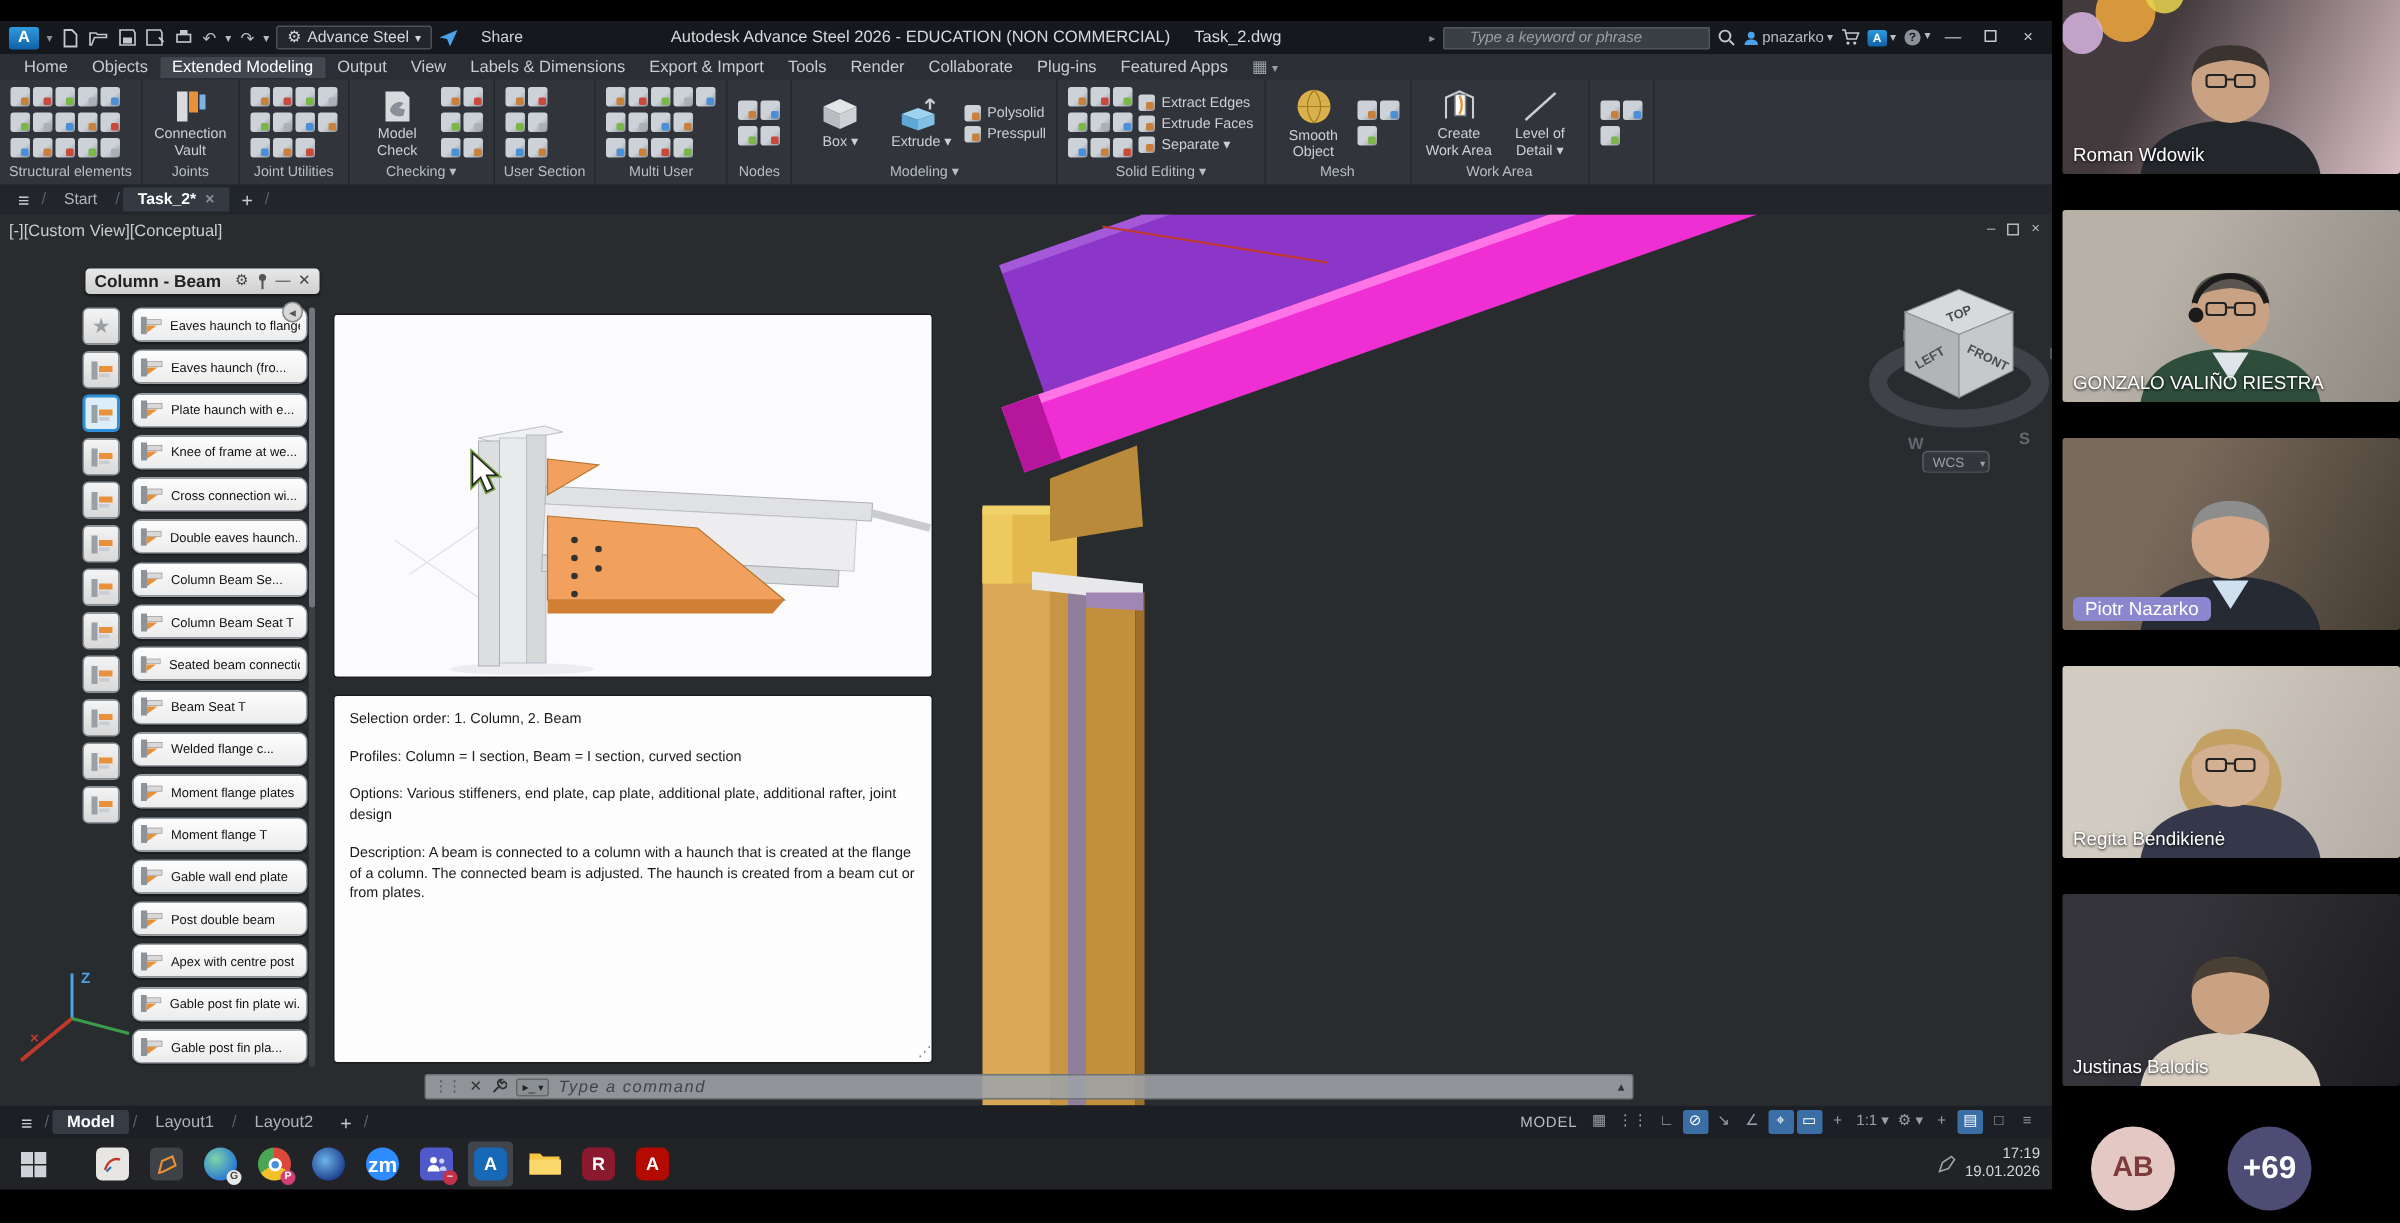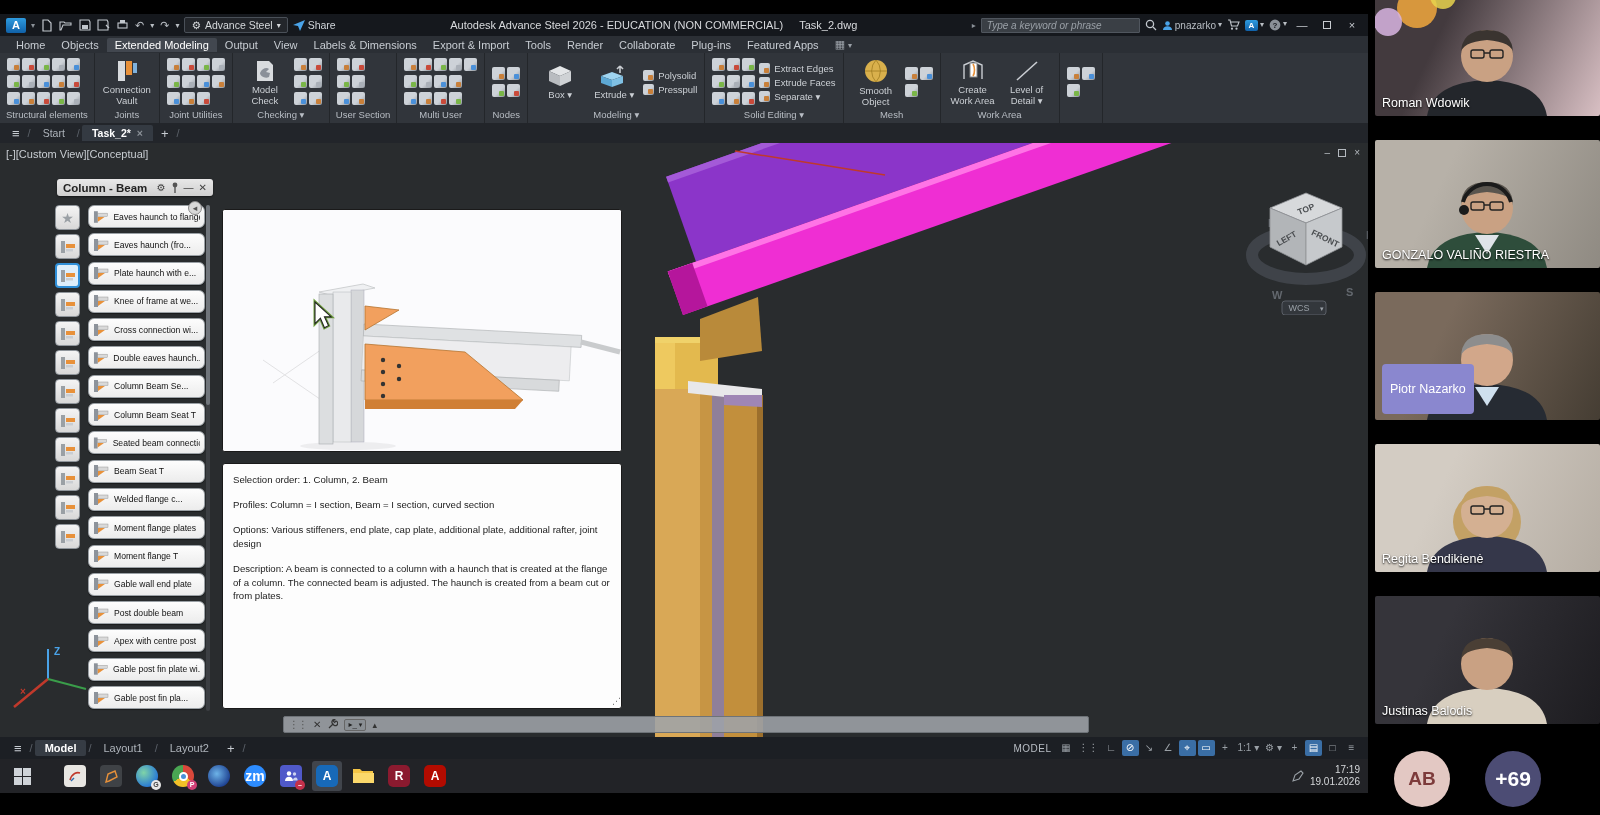--- a/index.html
+++ b/index.html
@@ -7,24 +7,24 @@
   body{font-family:"Liberation Sans","DejaVu Sans",sans-serif;font-size:11px;color:#cfd2d6}
   .screen{position:relative;width:1600px;height:815px;background:#000;overflow:hidden}
   .app{position:absolute;left:0;top:14px;width:1368px;height:778px;background:#2a2d31;display:flex;flex-direction:column}
 
   
   .titlebar{height:22px;background:#15181d;display:flex;align-items:center;padding:0 6px;gap:5px;flex:0 0 auto}
   .alogo{width:20px;height:15px;background:linear-gradient(180deg,#2e9bdf,#1061a8);border-radius:2px;color:#fff;font-weight:bold;font-size:11px;text-align:center;line-height:15px}
   .qat{display:flex;align-items:center;gap:6px;color:#b8bdc3}
   .qat svg{display:block}
   .wsbox{display:flex;align-items:center;gap:4px;border:1px solid #4a5058;background:#23262b;border-radius:2px;padding:1px 6px;color:#d5d8db;font-size:10.5px}
-  .share{display:flex;align-items:center;gap:3px;color:#cfd4d9;font-size:10.5px}
+  .share{display:flex;align-items:center;gap:16px;color:#cfd4d9;font-size:10.5px}
   .ttitle{flex:1;text-align:center;color:#d8dadd;font-size:11px;white-space:nowrap;overflow:hidden}
   .ttitle .doc{margin-left:16px}
-  .search{width:159px;height:15px;background:#3a3f45;border:1px solid #50565e;color:#d0d3d7;font-style:italic;font-size:10px;padding:0 5px;border-radius:1px}
+  .search{width:178px;height:15px;background:#3a3f45;border:1px solid #50565e;color:#d0d3d7;font-style:italic;font-size:10px;padding:0 17px;border-radius:1px}
   .search::placeholder{color:#9aa0a7;font-style:italic}
   .tbico{color:#b8bdc3;display:flex;gap:2px;font-size:10px}
   .winbtn{width:20px;text-align:center;color:#c7cbd0;font-size:11px}
   .boxglyph{display:inline-block;width:8px;height:8px;border:1px solid #c7cbd0}
 
   
   .menubar{height:17px;background:#2b2f35;display:flex;align-items:center;padding:0 8px;flex:0 0 auto}
   .mitem{padding:1px 8px;color:#c7ccd2;font-size:11px;white-space:nowrap}
   .mitem.active{background:#42474f;color:#fff;border-radius:2px 2px 0 0}
   .menu-end{margin-left:8px;color:#9aa0a7}
@@ -105,21 +105,21 @@
   .appglyph{width:22px;height:22px;display:flex;align-items:center;justify-content:center;color:#fff;font-weight:bold;font-size:11px}
   .badge{position:absolute;right:1px;bottom:1px;width:10px;height:10px;border-radius:50%;font-size:7px;line-height:10px;text-align:center;font-weight:bold}
   .clock{margin-left:auto;margin-right:8px;display:flex;align-items:center;gap:6px;color:#d5d7da;font-size:10px;text-align:right}
   .clock .t{line-height:1.25}
 
   
   .sidebar{position:absolute;left:1368px;top:0;width:232px;height:815px;background:#000}
   .tile{position:absolute;left:7px;width:225px;height:128px;overflow:hidden;border-radius:2px}
   .pvid{position:absolute;inset:0}
   .pname{position:absolute;left:7px;bottom:6px;color:#fff;font-size:12.5px;text-shadow:0 1px 2px #000;white-space:nowrap}
-  .pname.hl{background:#8a87cf;border-radius:4px;padding:18px 8px;text-shadow:none}
+  .pname.hl{background:#8a87cf;border-radius:4px;padding:1px 8px;text-shadow:none}
   .avatar{position:absolute;width:56px;height:56px;border-radius:50%;display:flex;align-items:center;justify-content:center;font-weight:bold}
 </style>
 </head>
 <body>
 
 <div class="screen">
   <div class="app">
 
     <div class="titlebar">
       <span class="alogo">A</span>
@@ -790,20 +790,21 @@
       </div>
       <span class="grip">⋰</span>
 
       <div class="cmdbar">
         <span class="cmdgrip">⋮⋮</span>
         <span class="cmdx">✕</span>
         <svg width="11" height="11" viewBox="0 0 11 11">
             <path d="M2 9l4-4M6 5a2.4 2.4 0 103-3l-1.4 1.4L6.2 2 7.6.6A2.4 2.4 0 006 5z" stroke="#333" stroke-width="1.2" fill="none"></path>
           </svg>
         <span class="cmdbtn">▸_ <span style="font-size:7px">▾</span></span>
+        <span class="cmdtext">Type a command</span>
         <span class="cmdup">▴</span>
       </div>
 
       <svg class="vcube" width="140" height="150" viewBox="0 0 140 150">
         <ellipse cx="68" cy="90" rx="54" ry="24" fill="none" stroke="#3f4349" stroke-width="12"></ellipse>
         <text x="30" y="62" font-size="11" fill="#63686e" font-weight="bold">N</text>
         <text x="128" y="74" font-size="11" fill="#55595f" font-weight="bold">E</text>
         <text x="34" y="134" font-size="11" fill="#63686e" font-weight="bold">W</text>
         <text x="108" y="131" font-size="11" fill="#63686e" font-weight="bold">S</text>
         <polygon points="68,28 104,43 68,58 32,43" fill="#d7d9db" stroke="#8f9296" stroke-width="0.8"></polygon>

